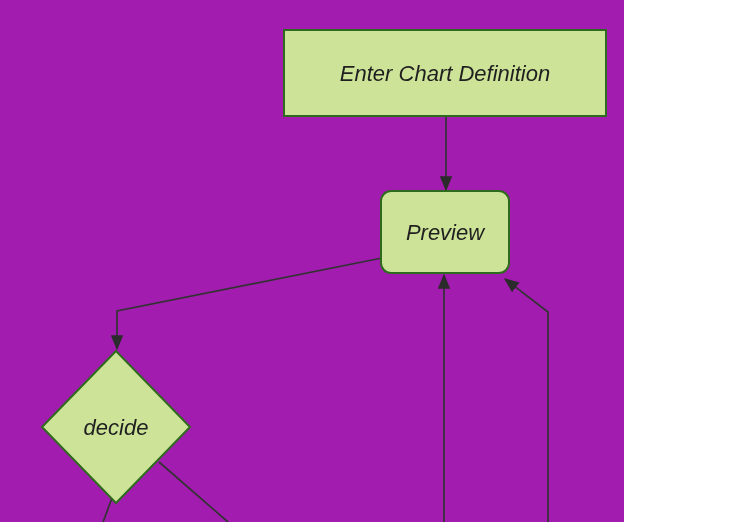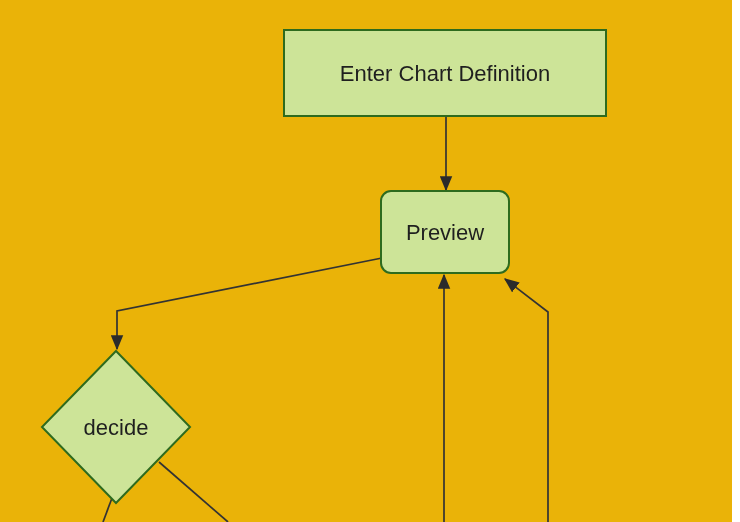--- a/index.html
+++ b/index.html
@@ -2,25 +2,26 @@
 <html><head>
 <meta charset="utf-8">
 <style>
   html, body {
     margin: 0;
     padding: 0;
     background: #ffffff;
   }
   .canvas {
     position: relative;
-    width: 732px;
+    width: 624px;
     height: 522px;
-    background: #eab308;
+    background: #a21caf;
     overflow: hidden;
     font-family: "Liberation Sans", sans-serif;
+    font-style: italic;
   }
   .canvas svg { display: block; }
   .node-shape {
     stroke: #2e6b1e;
     stroke-width: 2px;
   }
   .node-label {
     font-family: "Liberation Sans", sans-serif;
     font-size: 22px;
     fill: #1f1f1f;

